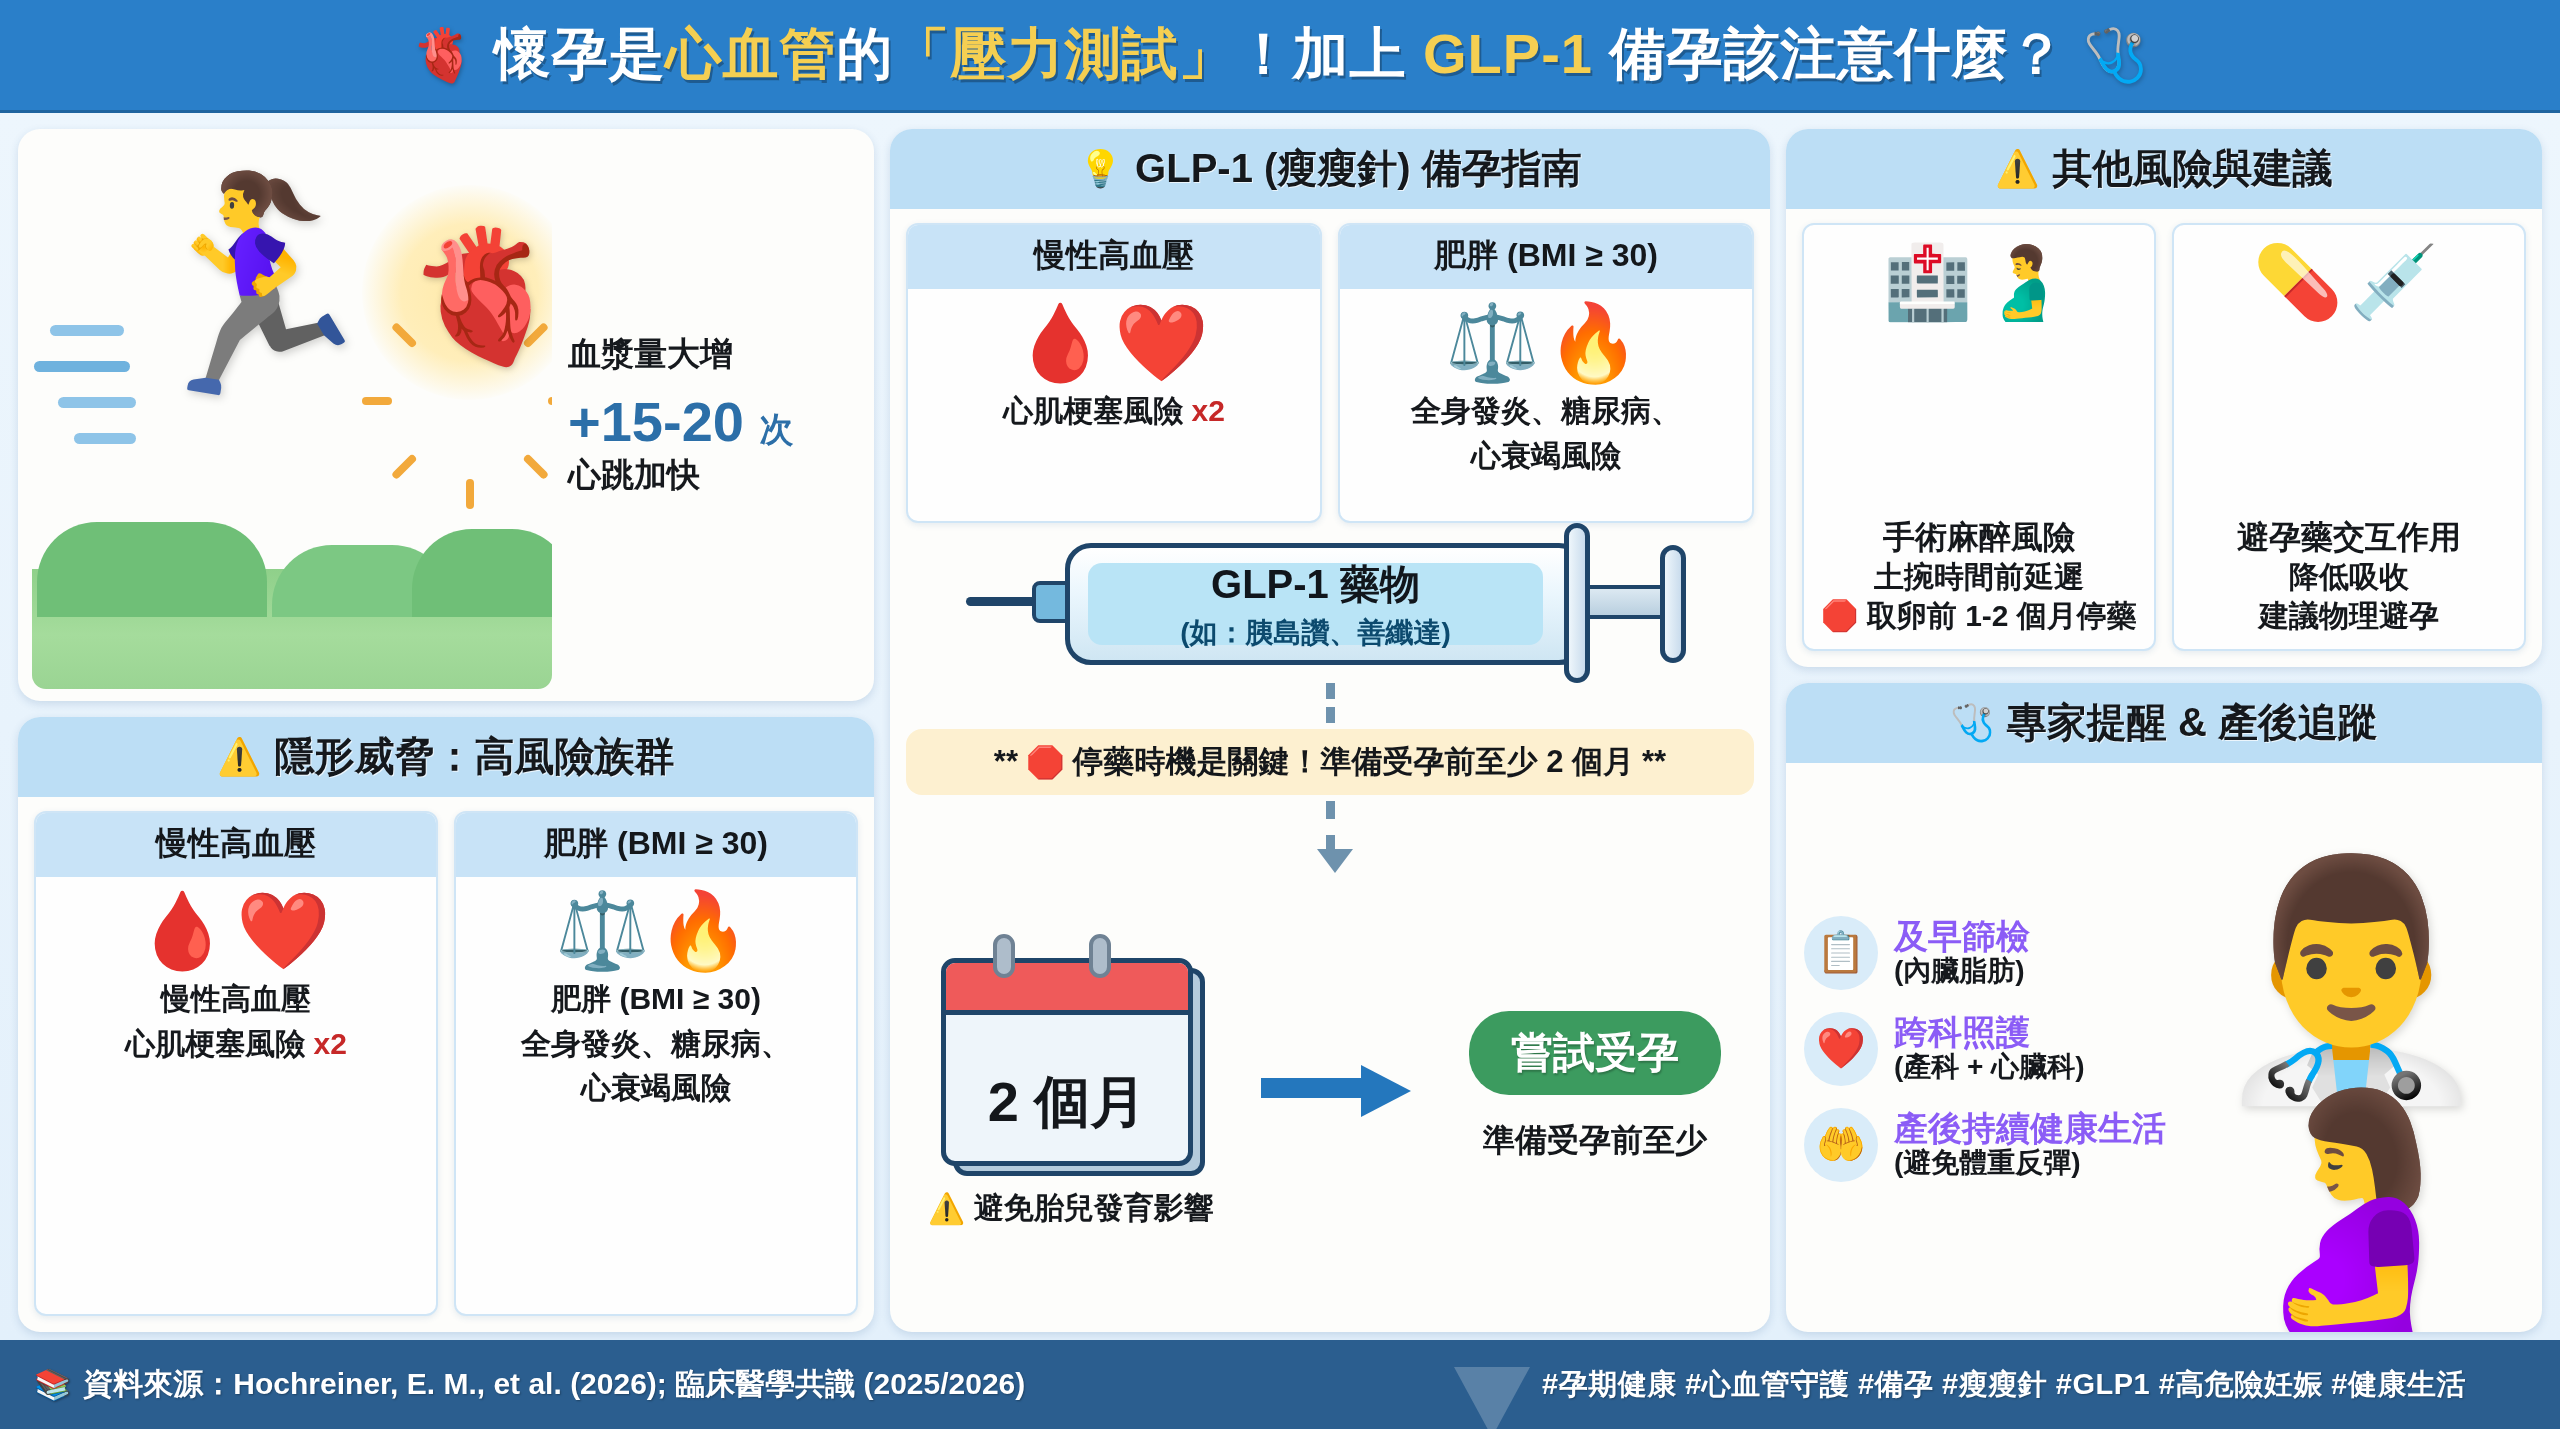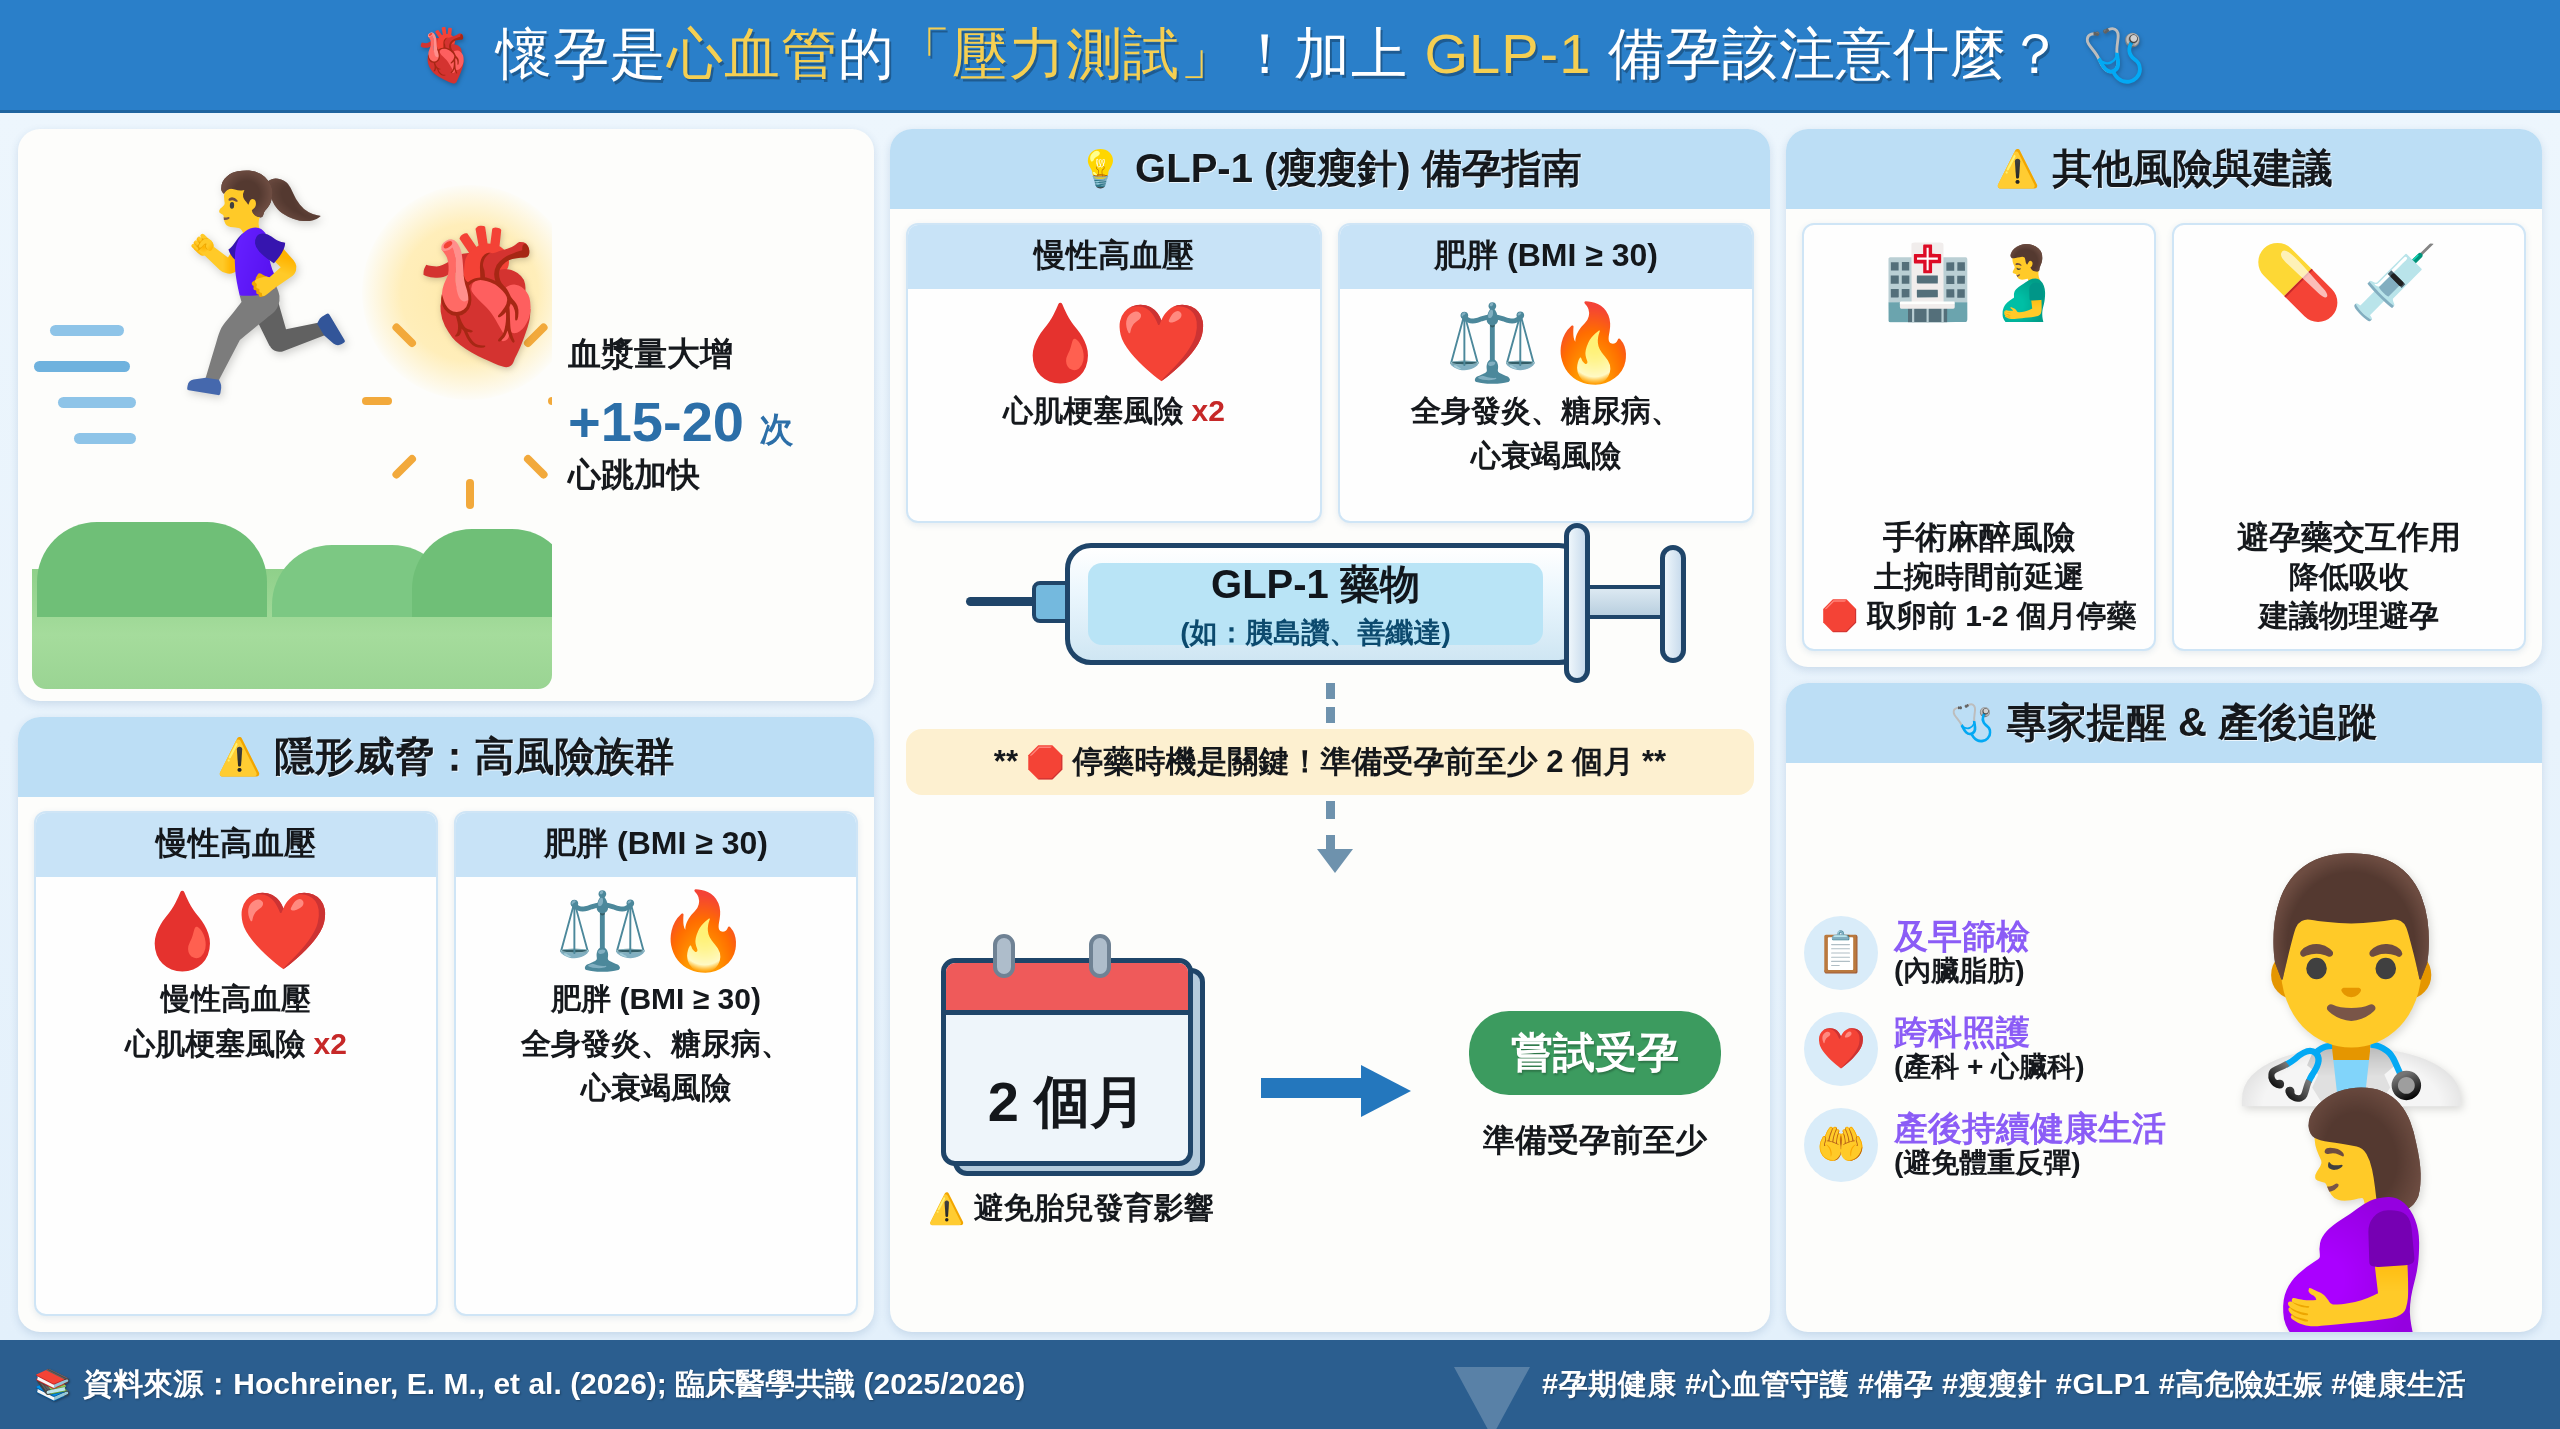--- a/index.html
+++ b/index.html
@@ -13,21 +13,21 @@
 
   
   .header {
     height: 113px; flex: 0 0 113px;
     background: #2a7fc9;
     border-bottom: 3px solid #1f649f;
     display: flex; align-items: center; justify-content: center; gap: 18px;
     position: relative;
   }
   .header-title {
-    font-size: 56px; font-weight: normal; letter-spacing: 1px;
+    font-size: 56px; font-weight: bold; letter-spacing: 1px;
     color: #ffffff; white-space: nowrap;
     text-shadow: 2px 3px 0 rgba(0,0,0,.28);
   }
   .hl { color: #f5cf52; }
   .emoji { font-size: 52px; line-height: 1; filter: drop-shadow(1px 2px 2px rgba(0,0,0,.25)); }
 
   
   .body {
     flex: 1 1 auto; display: flex; gap: 16px;
     padding: 16px 18px 8px 18px;

